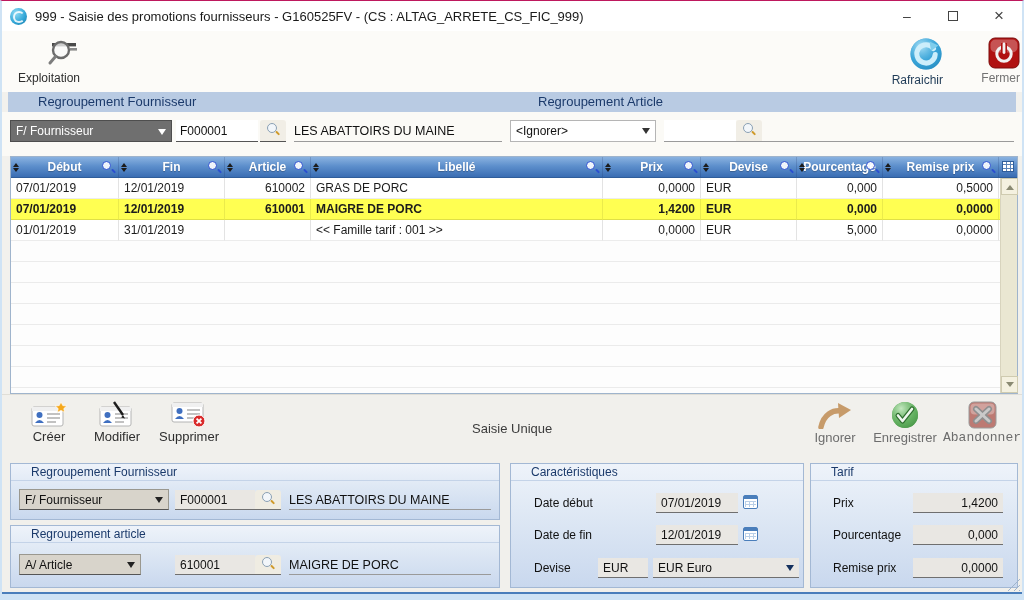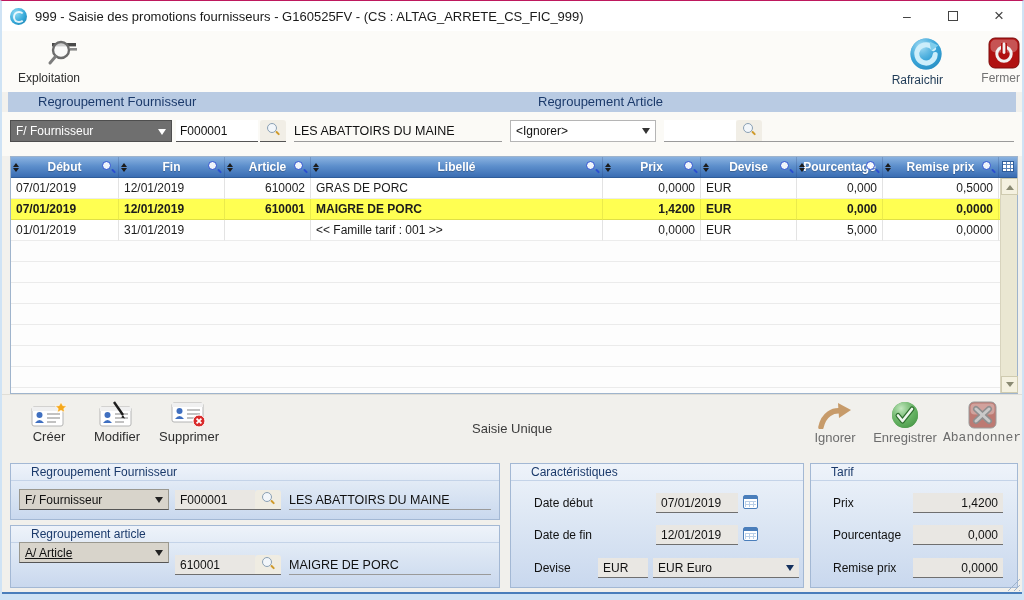--- a/index.html
+++ b/index.html
@@ -436,21 +436,21 @@
       <div class="gmag2" style="left:244px; top:26px;">
         <span class="gmag"></span>
       </div>
       <div class="gname" style="left:278px; top:26px; width:202px;">
         <span>LES ABATTOIRS DU MAINE</span>
       </div>
     </div>
 
     <div class="gbox" style="left:8px; top:67px; width:490px; height:63px;">
       <div class="gtitle">Regroupement article</div>
-      <div class="sel2" style="left:8px; top:16px; width:150px;text-decoration:underline;">
+      <div class="sel2" style="left:8px; top:28px; width:122px;">
         <span>A/ Article</span>
         <span class="arr"></span>
       </div>
       <div class="gval" style="left:164px; top:29px; width:80px;">
         <span>610001</span>
       </div>
       <div class="gmag2" style="left:244px; top:29px;">
         <span class="gmag"></span>
       </div>
       <div class="gname" style="left:278px; top:29px; width:202px;">

